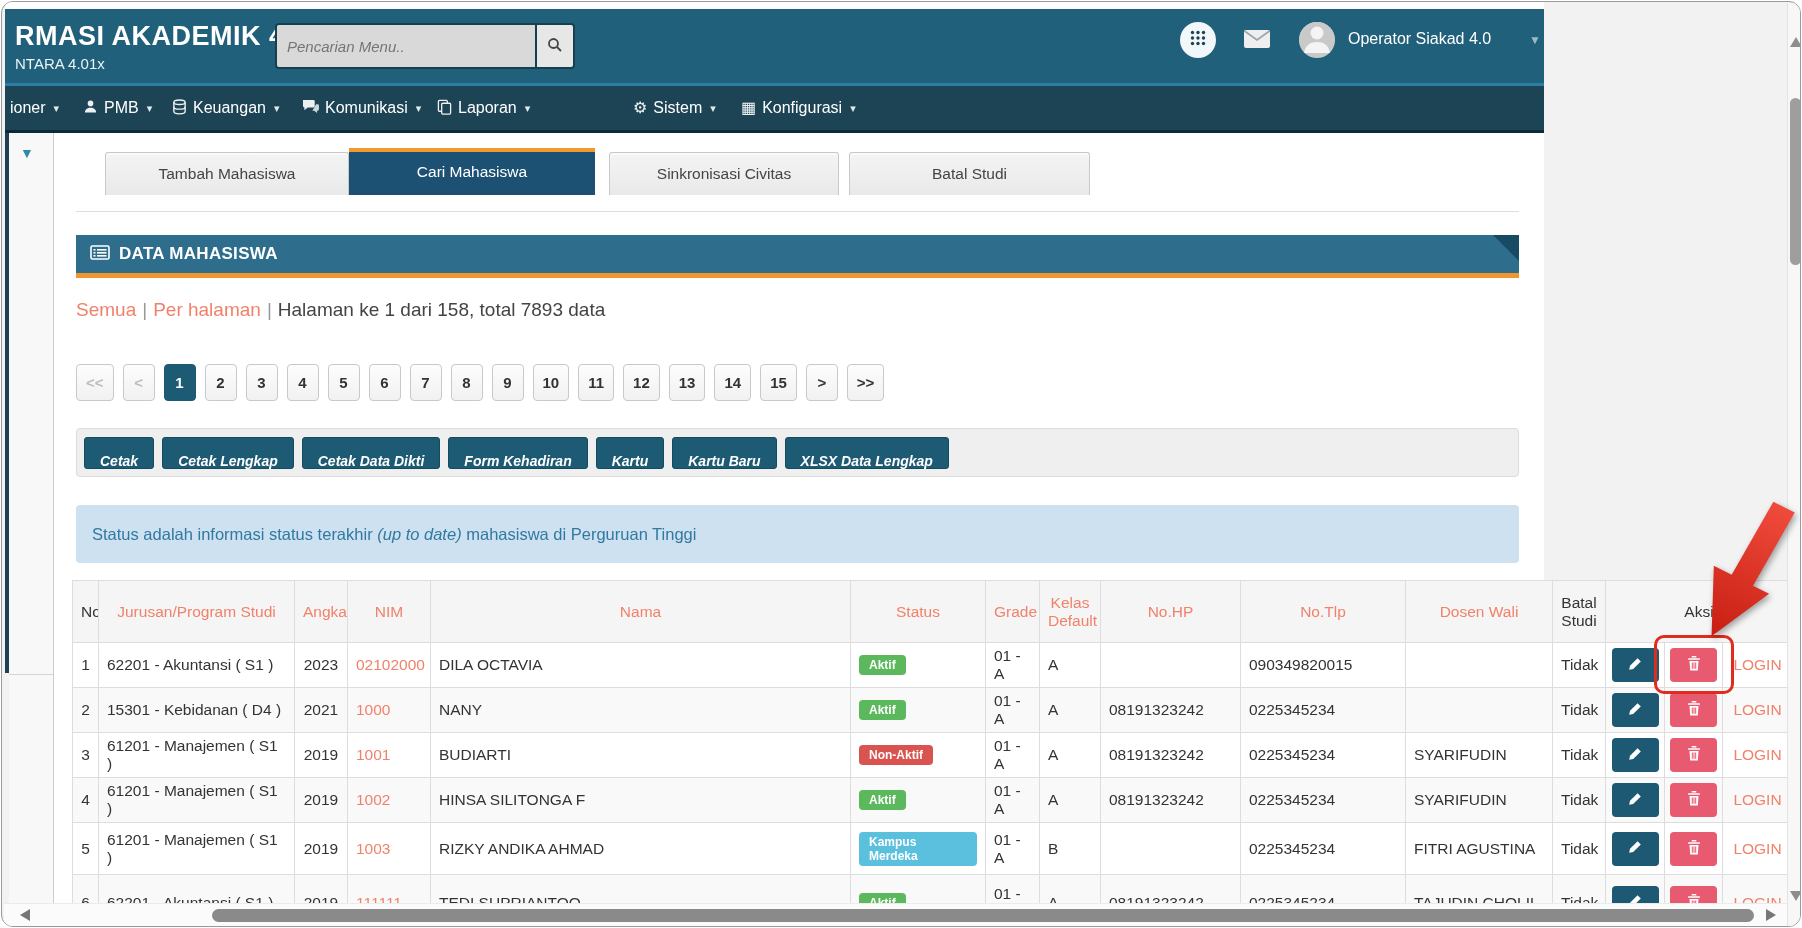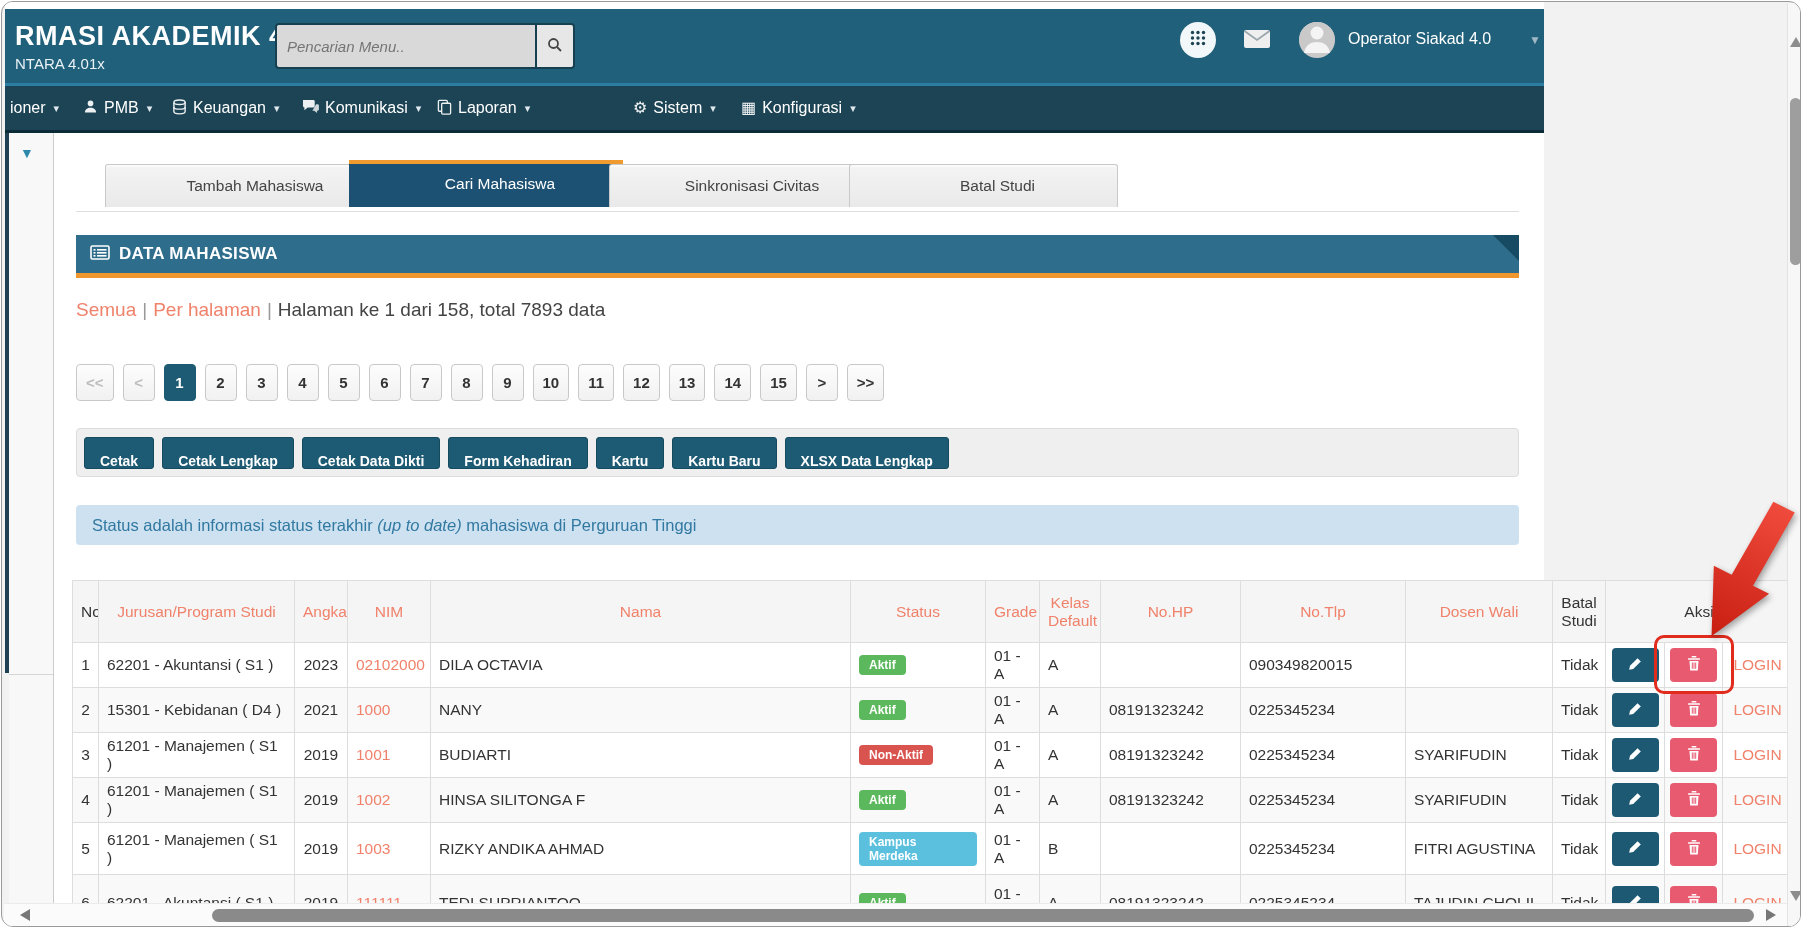--- a/index.html
+++ b/index.html
@@ -40,23 +40,23 @@
   .side-dark{left:3px;top:131px;width:4px;height:540px;background:#1f3f52;}
   .sidebar{left:7px;top:131px;width:44px;height:797px;background:#f8f8f8;border-right:1px solid #ccc;}
   .side-caret{left:18px;top:143px;color:#2e89ad;font-size:14px;cursor:pointer;}
   .side-div{left:7px;top:672px;width:44px;height:1px;background:#d5d5d5;}
 
   
   .main-bg{left:52px;top:131px;width:1490px;height:797px;background:#fff;}
 
   
   .tabs{left:103px;top:162px;width:1000px;height:47px;}
-  .tab{position:absolute;bottom:4px;text-align:center;font-size:15.5px;color:#444;cursor:pointer;
+  .tab{position:absolute;bottom:16px;text-align:center;font-size:15.5px;color:#444;cursor:pointer;
        background:linear-gradient(#f4f4f4,#e9e9e9);border:1px solid #c9c9c9;border-bottom:none;
-       border-radius:3px 3px 0 0;height:42px;line-height:42px;box-shadow:inset 0 2px 0 #fafafa;padding-left:28px;}
+       border-radius:3px 3px 0 0;height:42px;line-height:42px;box-shadow:inset 0 2px 0 #fafafa;}
   .tab.active{background:#1d5173;color:#fff;border:none;border-top:4px solid #f09a30;
               height:43px;line-height:40px;box-shadow:none;border-radius:0;}
   .tabs-rule{left:74px;top:209px;width:1443px;height:1px;background:#dedede;}
 
   
   .panel-head{left:74px;top:233px;width:1443px;height:43px;background:#2e6d8c;
               border-bottom:5px solid #f0962f;display:flex;align-items:center;gap:9px;padding-left:14px;box-sizing:border-box;}
   .panel-title{color:#fff;font-size:17px;font-weight:bold;letter-spacing:.3px;}
   .panel-fold{position:absolute;right:0;top:0;width:0;height:0;
               border-top:26px solid #174a63;border-left:26px solid transparent;}
@@ -71,24 +71,24 @@
   .pg{min-width:32px;height:37px;padding:0 9px;font-size:15px;font-weight:bold;color:#333;
       background:linear-gradient(#fdfdfd,#f1f1f1);border:1px solid #c9c9c9;border-radius:4px;cursor:pointer;
       font-family:"Liberation Sans",sans-serif;}
   .pg.dis{color:#bdbdbd;font-weight:bold;}
   .pg.active{background:#1d5a73;border-color:#1d5a73;color:#fff;}
 
   
   .toolbar{left:74px;top:426px;width:1443px;height:49px;background:#efefef;border:1px solid #dcdcdc;
            border-radius:4px;box-sizing:border-box;display:flex;align-items:center;gap:8px;padding:0 7px;}
   .tbtn{height:31px;padding:15px 15px;background:#1d5a73;color:#fff;font-size:14px;font-weight:bold;
-        border:1px solid #164a5f;border-radius:3px;cursor:pointer;font-family:"Liberation Sans",sans-serif;}
-
-  
-  .notice{left:74px;top:503px;width:1443px;height:40px;background:#cee1f1;border-radius:4px;
+        border:1px solid #164a5f;border-radius:3px;cursor:pointer;font-family:"Liberation Sans",sans-serif;font-style:italic;}
+
+  
+  .notice{left:74px;top:503px;width:1443px;height:58px;background:#cee1f1;border-radius:4px;
           display:flex;align-items:center;padding-left:16px;box-sizing:border-box;
           color:#3179a0;font-size:16.5px;}
   .notice .it{font-style:italic;}
 
   
   .tblwrap{left:70px;top:578px;width:1722px;}
   table{border-collapse:collapse;table-layout:fixed;width:1720px;font-size:15.5px;color:#333;}
   th,td{border:1px solid #ddd;padding:4px 8px;overflow:hidden;}
   th{height:62px;background:#f5f5f5;font-weight:normal;font-size:15.5px;text-align:center;box-sizing:border-box;}
   th.link{color:#f0826b;cursor:pointer;}

